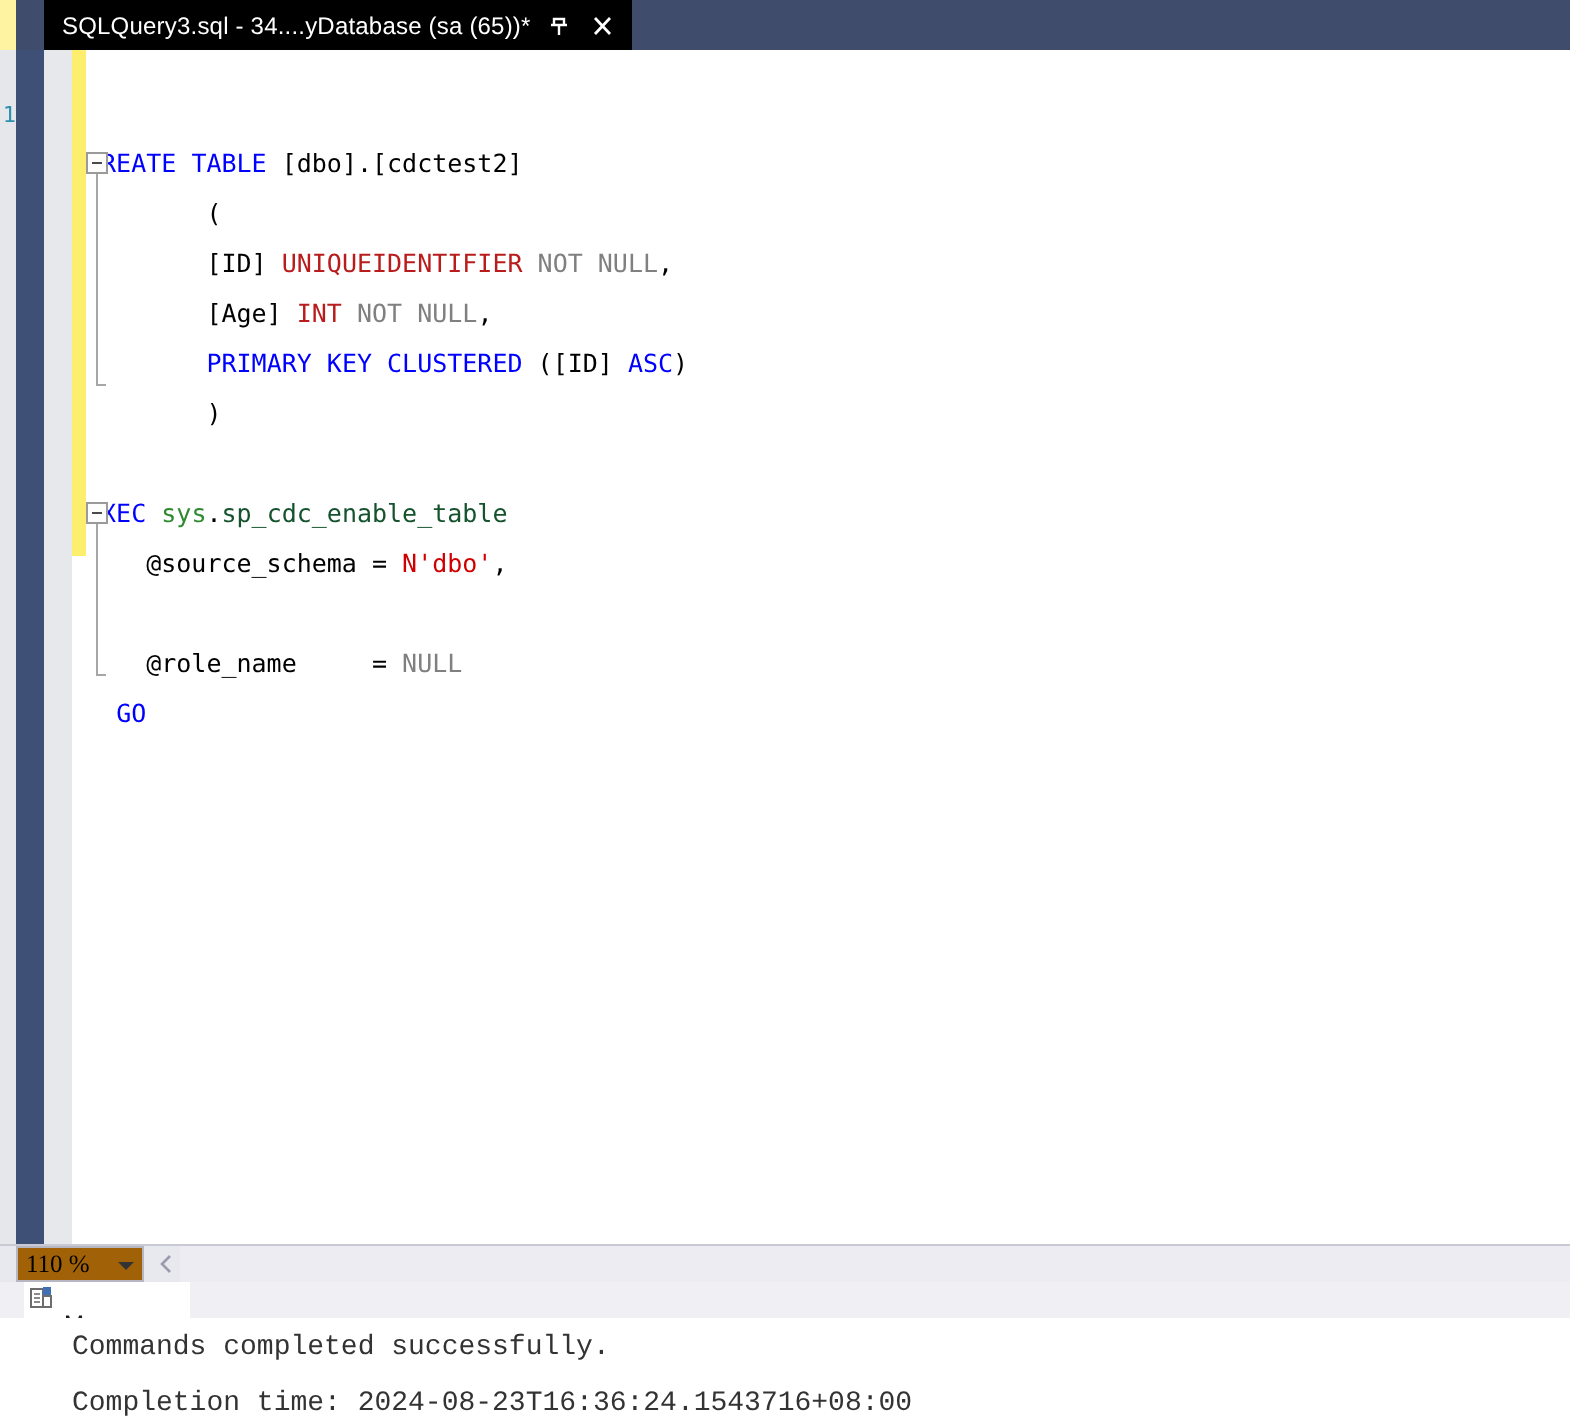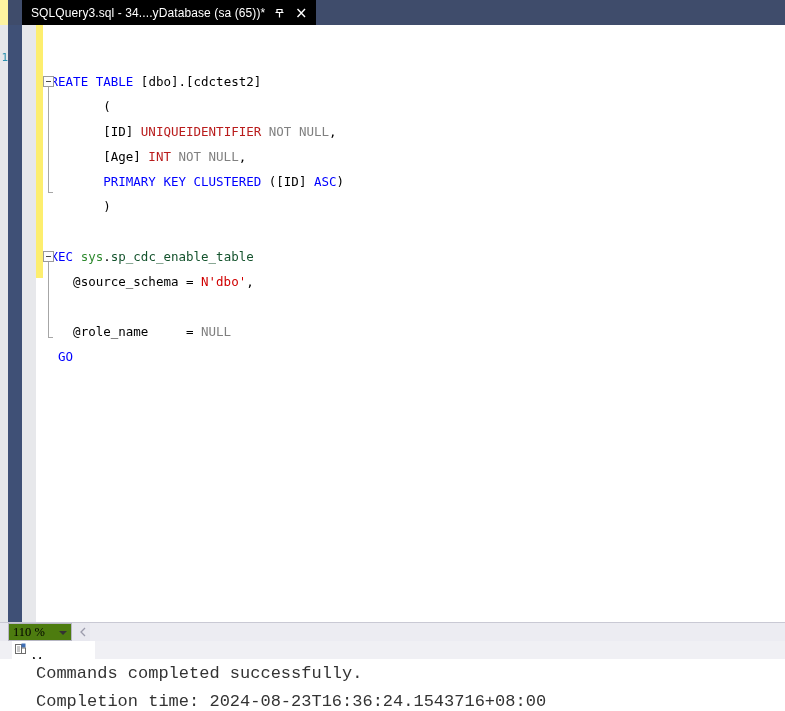--- a/index.html
+++ b/index.html
@@ -178,21 +178,21 @@
     left: 0; top: 622px;
     width: 785px; height: 19px;
     background: #e8e8ef;
     border-top: 1px solid #c9c9d4;
     box-sizing: border-box;
   }
   #zoom-combo {
     position: absolute;
     left: 8px; top: 0px;
     width: 64px; height: 18px;
-    background: #4d7c0f;
+    background: #a16207;
     border: 1px solid #b7b7c4;
     box-sizing: border-box;
     display: flex;
     align-items: center;
   }
   #zoom-value {
     font-family: "Liberation Serif", serif;
     font-size: 12.5px;
     color: #000000;
     padding-left: 4px;
@@ -251,21 +251,21 @@
     color: #1a1a1a;
     margin-left: 4px;
     margin-top: 24px;
   }
   #messages-body {
     position: absolute;
     left: 0; top: 18px;
     width: 785px; height: 52px;
     background: #ffffff;
     font-family: "Liberation Mono", monospace;
-    font-size: 17px;
+    font-size: 14px;
     color: #333333;
   }
   .msg-line {
     position: absolute;
     left: 36px;
     white-space: pre;
     line-height: 14px;
   }
 </style>
 </head>

